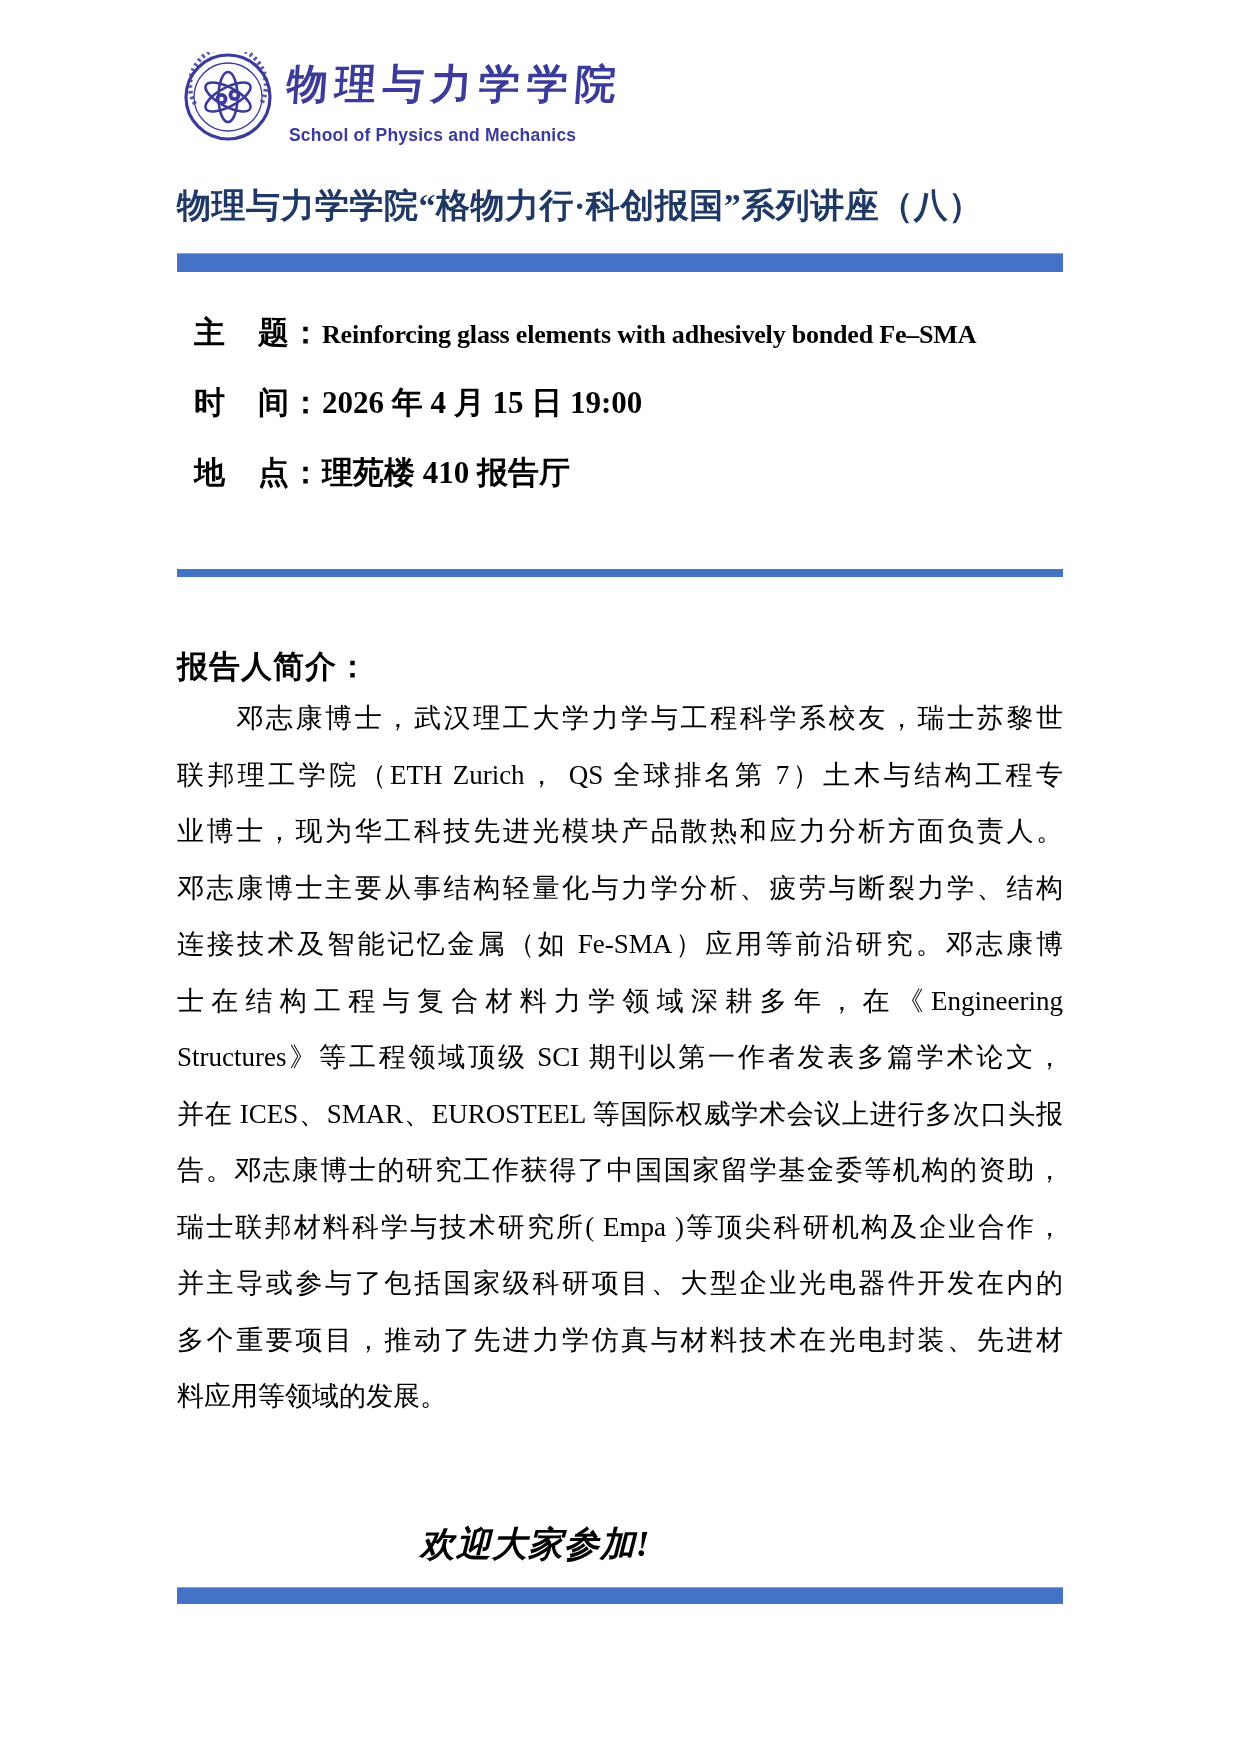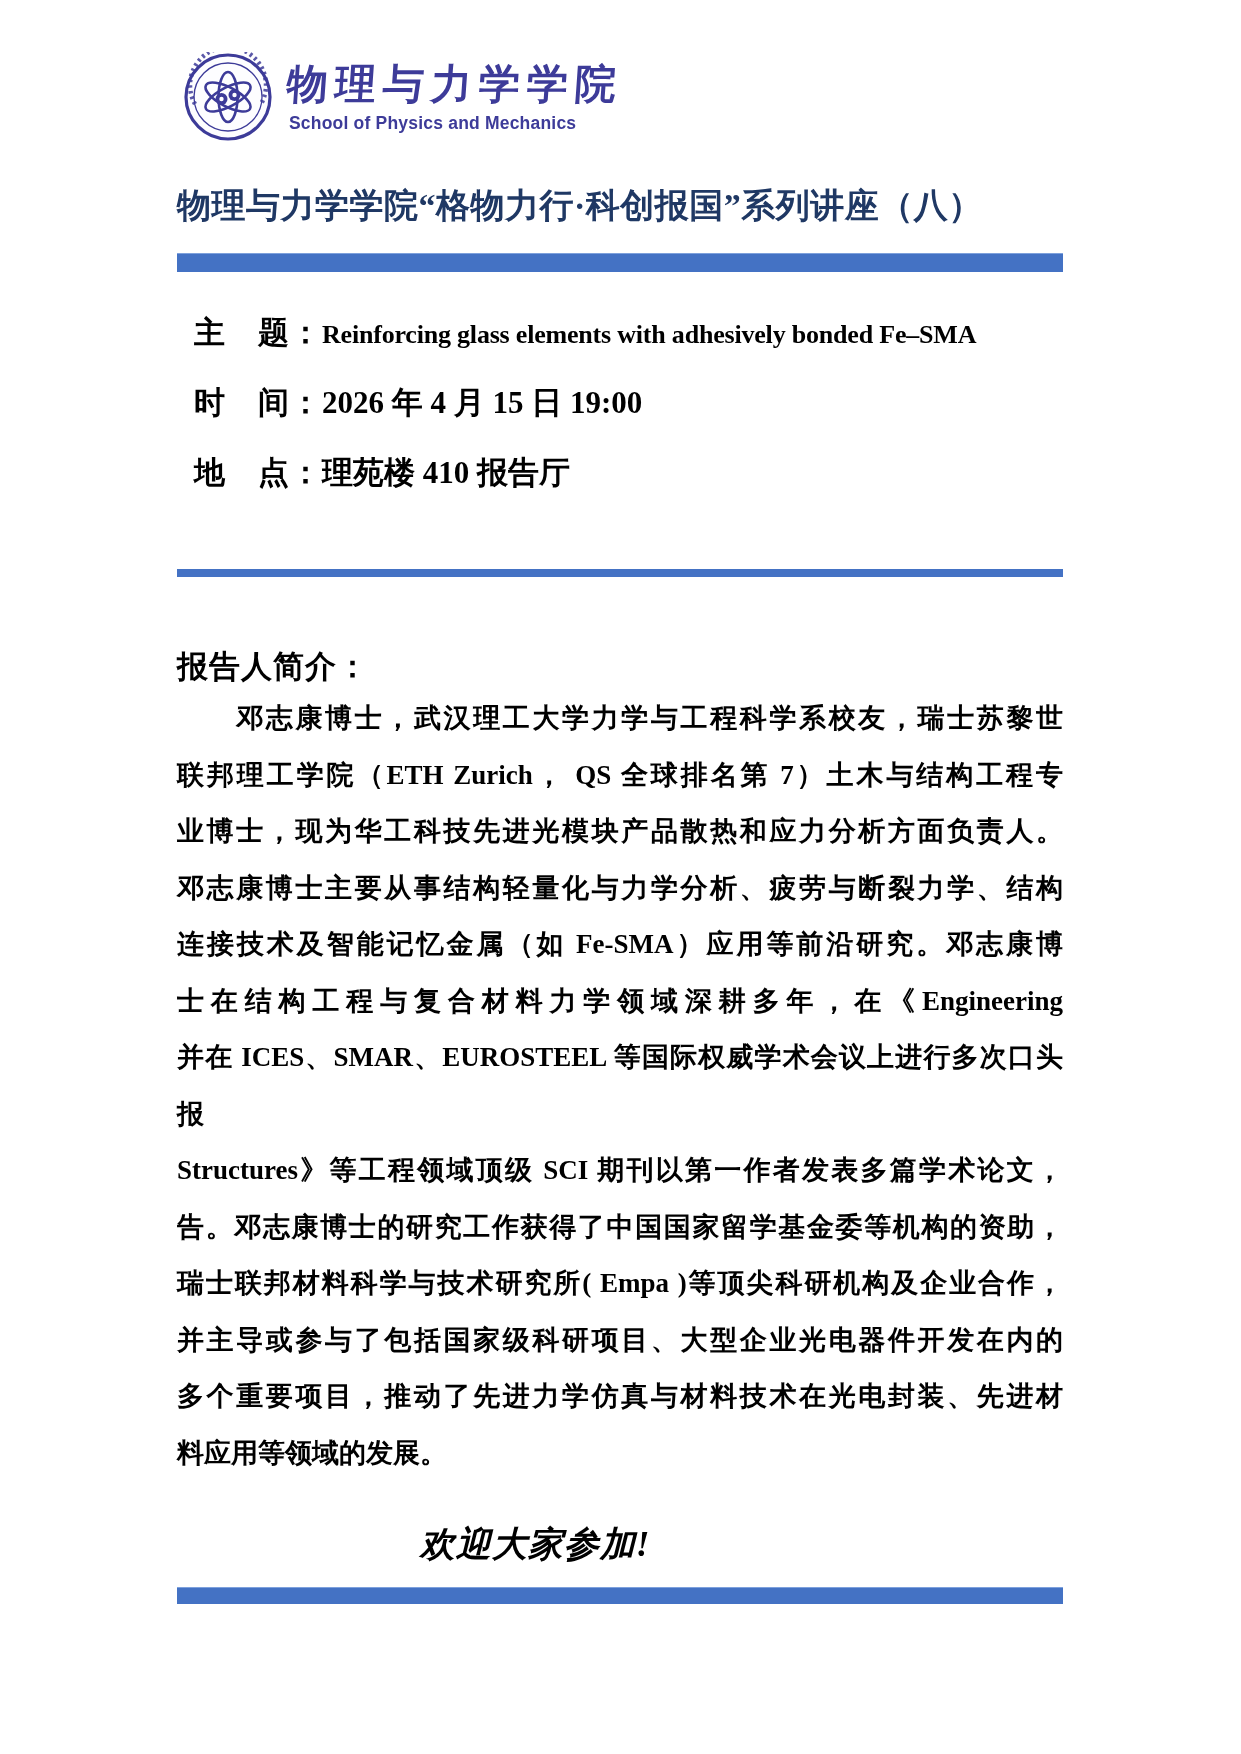--- a/index.html
+++ b/index.html
@@ -23,21 +23,21 @@
     color:var(--logo-ink,#3d3b99);
     letter-spacing:7px;
     transform:skewX(-4deg);
     font-family:"Liberation Serif","DejaVu Serif",serif;
     line-height:1.0;
   }
   .logo-en{
     font-size:17.5px;font-weight:bold;
     color:var(--logo-ink,#3d3b99);
     font-family:"Liberation Sans","DejaVu Sans",sans-serif;
-    margin-top:8px;margin-left:2px;
+    margin-top:20px;margin-left:2px;
     letter-spacing:0.2px;
   }
   
   .doc-title{
     position:absolute;left:177px;top:183px;width:886px;
     margin:0;
     font-size:34px;font-weight:bold;
     color:var(--title-text,#1F3864);
     letter-spacing:0.5px;
     white-space:nowrap;
@@ -53,21 +53,21 @@
   .info-label{font-size:31px;font-weight:bold;letter-spacing:1px;}
   .info-value{font-size:31px;font-weight:bold;}
   .info-value.en{font-size:26px;font-weight:bold;letter-spacing:-0.2px;}
   
   .bio-heading{
     position:absolute;left:177px;top:646px;margin:0;
     font-size:31px;font-weight:bold;letter-spacing:1px;
   }
   .bio{
     position:absolute;left:177px;top:690px;width:886px;
-    font-size:27px;line-height:56.5px;font-weight:bold;
+    font-size:27px;line-height:56.5px;
   }
   .bio .line{text-align:justify;text-align-last:justify;}
   .bio .line.last{text-align:center;text-align-last:left;}
   
   .closing{
     position:absolute;left:177px;top:1521px;width:886px;
     box-sizing:border-box;padding-right:170px;
     text-align:center;
     font-size:35px;font-weight:bold;font-style:italic;
     letter-spacing:1px;
@@ -122,22 +122,22 @@
   <div class="bar bar-2"></div>
 
   <h2 class="bio-heading">报告人简介：</h2>
   <div class="bio">
     <div class="line">　　邓志康博士，武汉理工大学力学与工程科学系校友，瑞士苏黎世</div>
     <div class="line">联邦理工学院（ETH Zurich， QS 全球排名第 7）土木与结构工程专</div>
     <div class="line">业博士，现为华工科技先进光模块产品散热和应力分析方面负责人。</div>
     <div class="line">邓志康博士主要从事结构轻量化与力学分析、疲劳与断裂力学、结构</div>
     <div class="line">连接技术及智能记忆金属（如 Fe-SMA）应用等前沿研究。邓志康博</div>
     <div class="line">士在结构工程与复合材料力学领域深耕多年，在《Engineering</div>
+    <div class="line">Structures》等工程领域顶级 SCI 期刊以第一作者发表多篇学术论文，</div>
     <div class="line">并在 ICES、SMAR、EUROSTEEL 等国际权威学术会议上进行多次口头报</div>
-    <div class="line">Structures》等工程领域顶级 SCI 期刊以第一作者发表多篇学术论文，</div>
     <div class="line">告。邓志康博士的研究工作获得了中国国家留学基金委等机构的资助，</div>
     <div class="line">瑞士联邦材料科学与技术研究所( Empa )等顶尖科研机构及企业合作，</div>
     <div class="line">并主导或参与了包括国家级科研项目、大型企业光电器件开发在内的</div>
     <div class="line">多个重要项目，推动了先进力学仿真与材料技术在光电封装、先进材</div>
     <div class="line last">料应用等领域的发展。</div>
   </div>
 
   <div class="closing">欢迎大家参加!</div>
 
   <div class="bar bar-3"></div>

